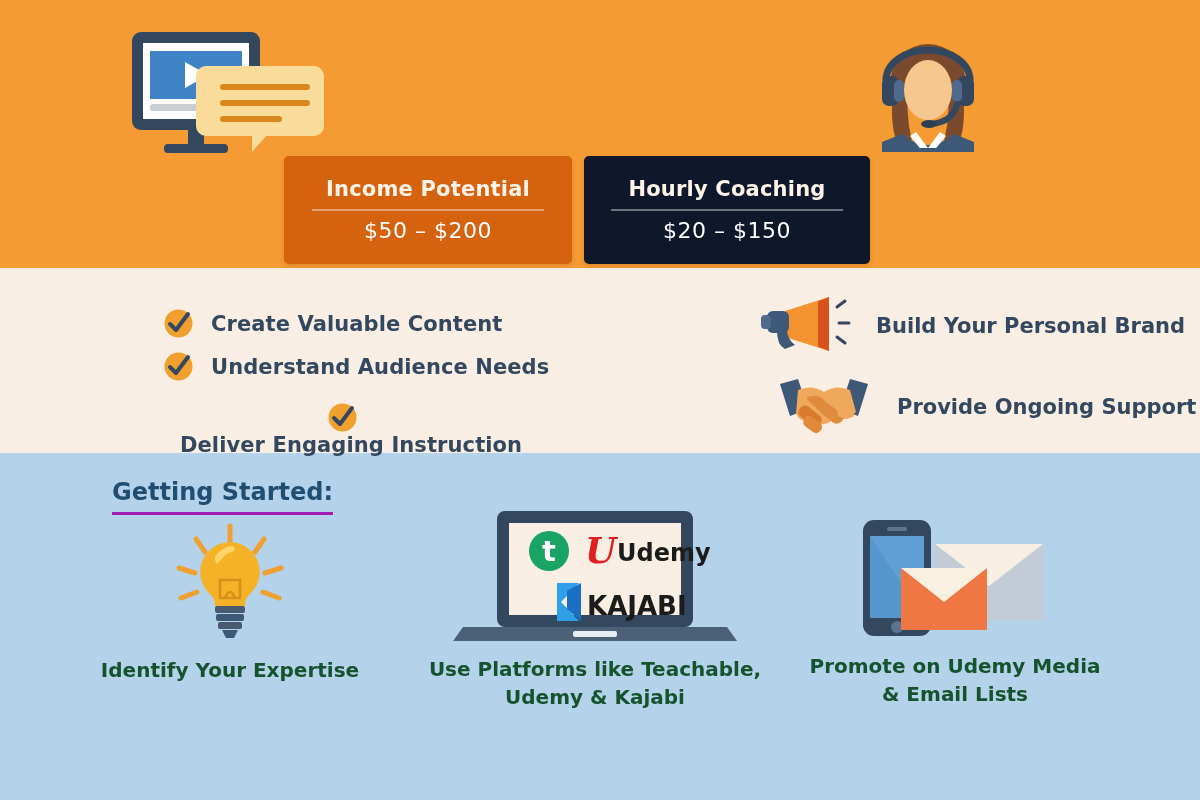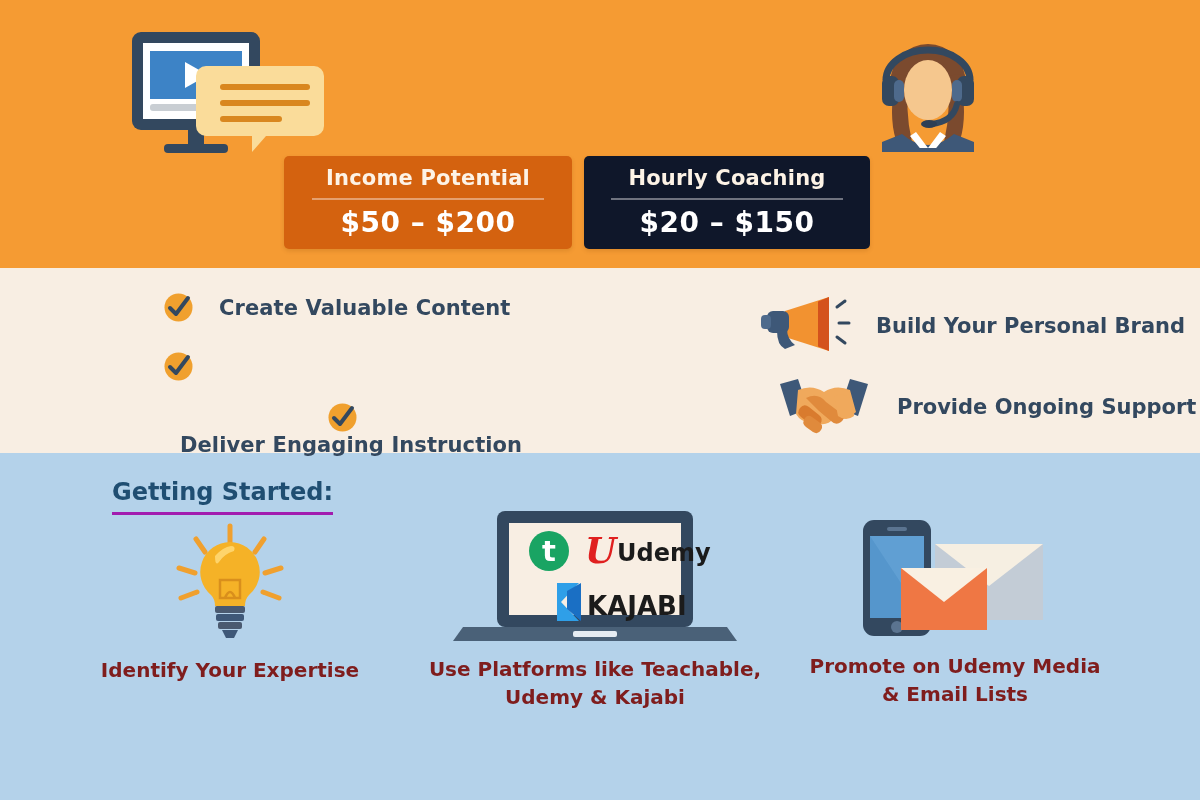--- a/index.html
+++ b/index.html
@@ -12,39 +12,39 @@
   #canvas{position:relative;width:1200px;height:800px;overflow:hidden;}
 
   
   .band{position:absolute;left:0;width:1200px;}
   #band-orange{top:0;height:268px;background:#f59b33;}
   #band-cream{top:268px;height:185px;background:#f8eee3;}
   #band-blue{top:453px;height:347px;background:#b4d2ea;}
 
   
   .stat-card{
-    position:absolute;top:156px;height:93px;
+    position:absolute;top:156px;height:108px;
     border-radius:5px;
     display:flex;flex-direction:column;align-items:center;justify-content:center;
     box-shadow:0 2px 4px rgba(120,60,0,.18);
   }
   #card-income{left:284px;width:288px;background:#d4620f;}
   #card-coaching{left:584px;width:286px;background:#0f172a;}
   .stat-title{
     font-size:21px;font-weight:bold;color:#fdf3e6;letter-spacing:.2px;
     line-height:1;margin-bottom:9px;
   }
   .stat-rule{height:2px;width:232px;background:rgba(255,255,255,.40);margin-bottom:9px;}
   .stat-value{
-    font-size:28px;font-weight:bold;color:#ffffff;line-height:1;letter-spacing:.5px;
+    font-size:22px;font-weight:normal;color:#ffffff;line-height:1;letter-spacing:.5px;
   }
 
   
   .check-row{position:absolute;left:163px;display:flex;align-items:center;}
-  #check-0{top:292px;gap:8px;} #check-1{top:351px;} #check-2{top:402px;flex-direction:column;}
+  #check-0{top:308px;} #check-1{top:351px;} #check-2{top:402px;flex-direction:column;}
   .check-badge{width:31px;height:31px;flex:0 0 31px;position:relative;}
   .check-label{
     margin-left:17px;font-size:21px;font-weight:bold;color:#33485f;
     white-space:nowrap;letter-spacing:.1px;
   }
 
   
   .feat-row{position:absolute;display:flex;align-items:center;}
   #feat-0{left:755px;top:293px;}
   #feat-1{left:772px;top:374px;align-items:center;}
@@ -59,21 +59,21 @@
     font-size:24px;font-weight:bold;color:#1f4e72;
     padding-bottom:6px;border-bottom:3px solid #a21caf;
   }
 
   
   .step{position:absolute;text-align:center;}
   #step-0{left:85px;top:520px;width:290px;}
   #step-1{left:395px;top:505px;width:400px;}
   #step-2{left:790px;top:510px;width:330px;}
   .step-caption{
-    font-size:20px;font-weight:bold;color:#7f1d1d;line-height:1.42;
+    font-size:20px;font-weight:bold;color:#14532d;line-height:1.42;
   }
   #cap-0{margin-top:14px;}
   #cap-1{margin-top:10px;}
   #cap-2{margin-top:12px;}
 
   .icon-wrap{display:flex;align-items:center;justify-content:center;}
 </style>
 </head>
 <body>
 
@@ -140,20 +140,21 @@
     <span class="check-label">Create Valuable Content</span>
   </div>
 
   <div class="check-row" id="check-1">
     <span class="check-badge">
       <svg width="31" height="31" viewBox="0 0 31 31">
         <circle cx="15.5" cy="15.5" r="14" fill="#f0a02e"></circle>
         <path d="M7 16 l6 6 l12 -16" fill="none" stroke="#33485f" stroke-width="4" stroke-linecap="round" stroke-linejoin="round"></path>
       </svg>
     </span>
+    <span class="check-label">Understand Audience Needs</span>
   </div>
 
   <div class="check-row" id="check-2">
     <span class="check-badge">
       <svg width="31" height="31" viewBox="0 0 31 31">
         <circle cx="15.5" cy="15.5" r="14" fill="#f0a02e"></circle>
         <path d="M7 16 l6 6 l12 -16" fill="none" stroke="#33485f" stroke-width="4" stroke-linecap="round" stroke-linejoin="round"></path>
       </svg>
     </span>
     <span class="check-label">Deliver Engaging Instruction</span>

